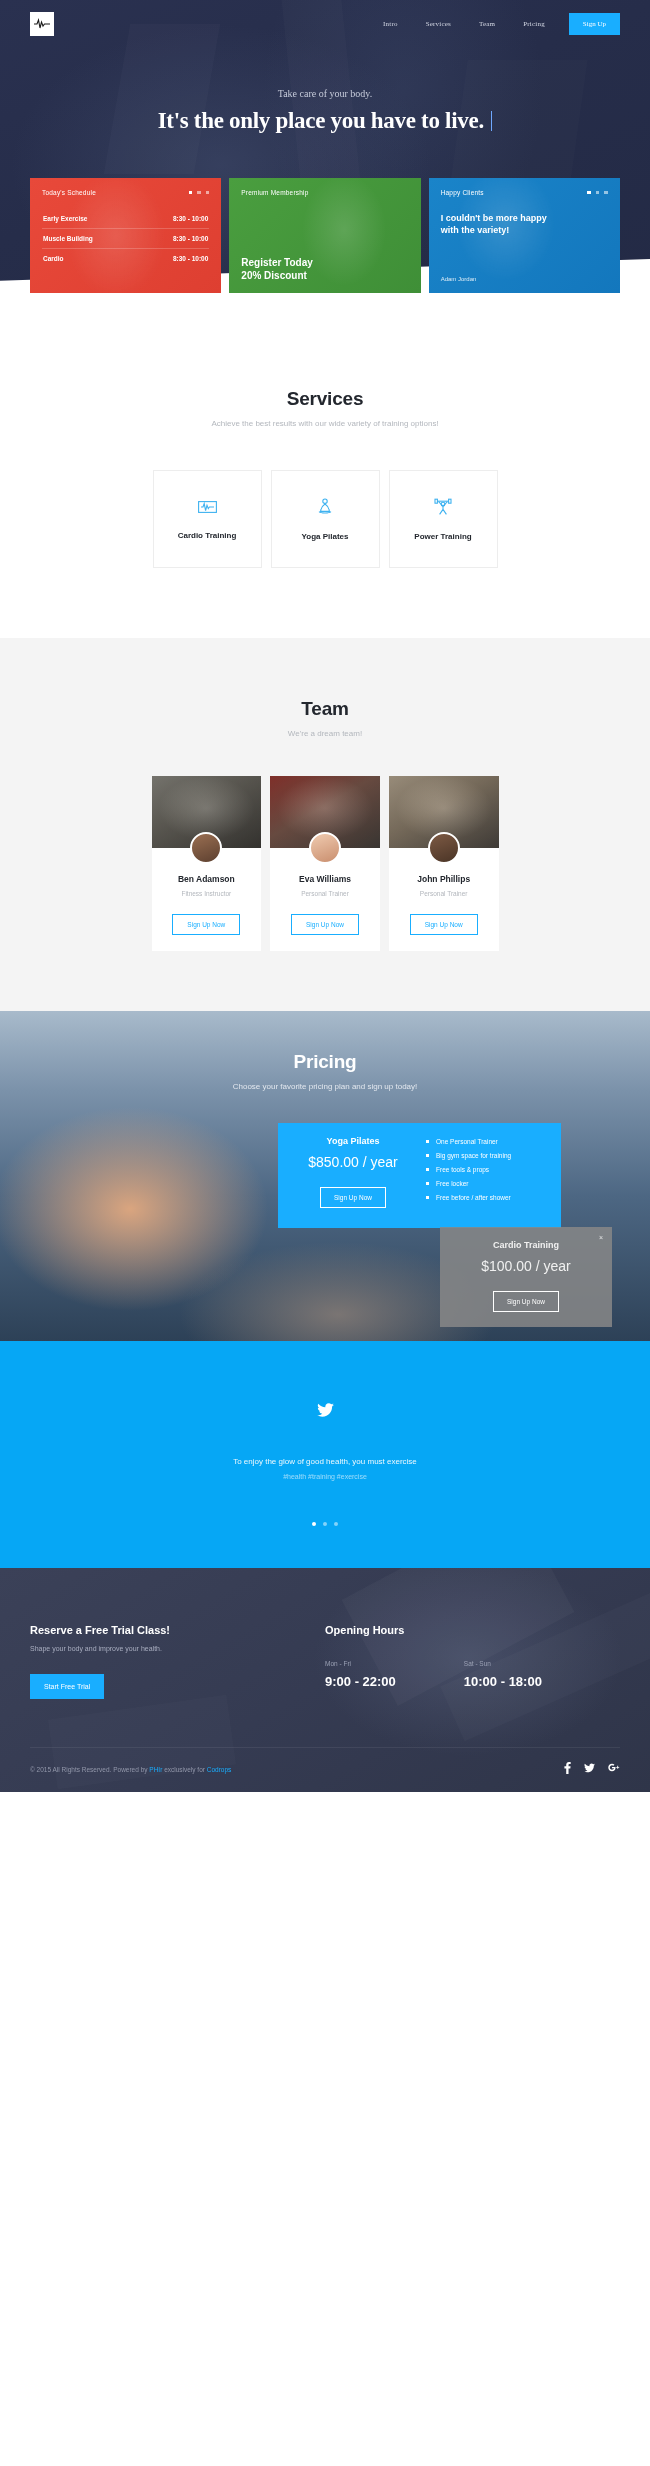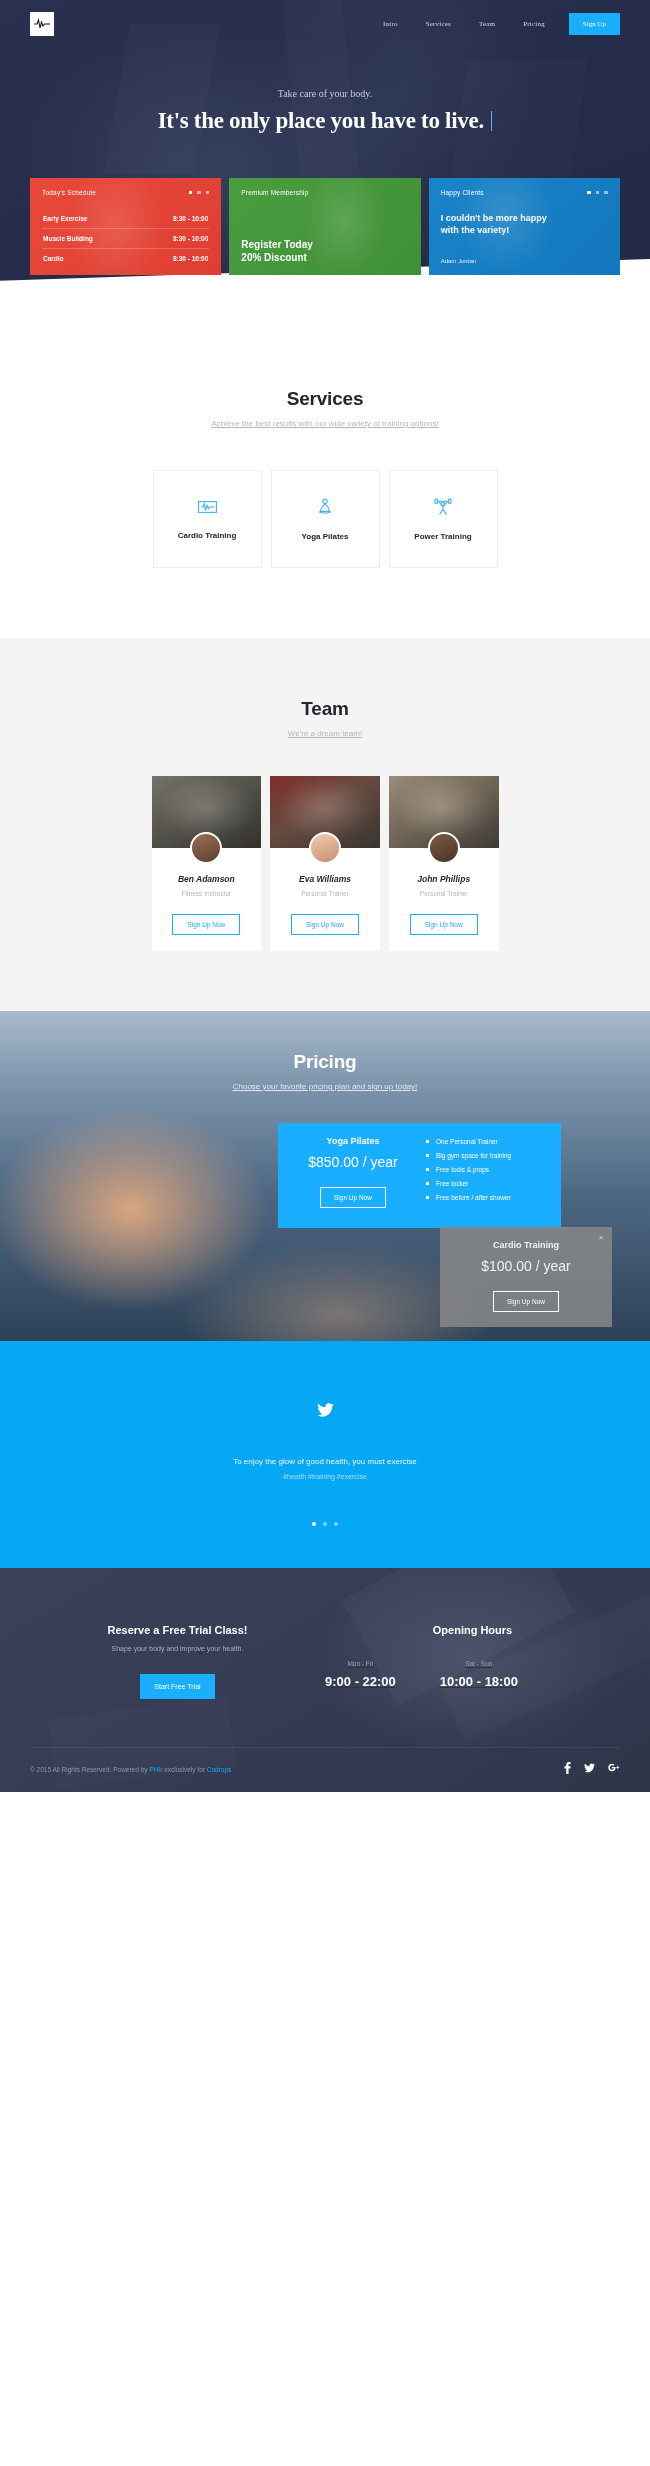--- a/index.html
+++ b/index.html
@@ -67,21 +67,21 @@
     clip-path:polygon(0 52%,100% 0,100% 100%,0 100%);
     z-index:3;
   }
 
   
   .promos{
     position:absolute;top:178px;left:30px;width:590px;
     display:flex;gap:8px;z-index:6;
   }
   .promo{
-    flex:1;height:97px;position:relative;overflow:hidden;
+    flex:1;height:115px;position:relative;overflow:hidden;
     padding:11px 12px;color:#fff;justify-content:center;
   }
   .promo-head{display:flex;align-items:center;font-size:6.5px;letter-spacing:.2px;}
   .promo-dots{margin-left:auto;display:flex;gap:5px;align-items:center;}
   .pd{width:3.5px;height:3.5px;background:rgba(255,255,255,.55);}
   .pd.on{background:#fff;}
   .promo-red{
     background:
       radial-gradient(ellipse 70px 90px at 45% 50%, rgba(255,255,255,.13), rgba(0,0,0,0) 70%),
       linear-gradient(135deg,#e8493a,#de3f31);
@@ -105,21 +105,21 @@
       radial-gradient(ellipse 70px 80px at 40% 40%, rgba(255,255,255,.13), rgba(0,0,0,0) 70%),
       linear-gradient(135deg,#1a84c9,#1377bd);
     display:flex;flex-direction:column;
   }
   .quote-txt{margin-top:16px;font-size:9px;font-weight:bold;line-height:1.35;}
   .quote-by{margin-top:auto;font-size:6px;color:rgba(255,255,255,.85);}
 
   
   .services{background:#fff;padding:88px 0 70px;text-align:center;}
   .sec-title{font-size:19px;font-weight:bold;color:#23272e;letter-spacing:-.2px;}
-  .sec-sub{font-size:8px;color:#b3b7bd;margin-top:9px;text-decoration:underline;}
+  .sec-sub{font-size:8px;color:#b3b7bd;margin-top:9px;}
   .svc-row{
     margin:42px auto 0;width:345px;
     display:flex;gap:9px;
   }
   .svc-card{
     flex:1;border:1px solid #ededed;background:#fff;
     height:98px;display:flex;flex-direction:column;
     align-items:center;justify-content:center;gap:16px;cursor:pointer;
   }
   .svc-icon svg{display:block;}
@@ -138,21 +138,21 @@
     background:radial-gradient(ellipse 60px 40px at 50% 45%, rgba(255,255,255,.12), rgba(0,0,0,.18) 80%);
   }
   .avatar{
     position:absolute;left:50%;transform:translateX(-50%);
     top:56px;width:32px;height:32px;border-radius:50%;
     border:2px solid #fff;overflow:hidden;z-index:2;
   }
   .av1{background:linear-gradient(160deg,#9a6f52,#5d4030);}
   .av2{background:linear-gradient(160deg,#f0cbb0,#c98e6e);}
   .av3{background:linear-gradient(160deg,#7d5a44,#4a3426);}
-  .team-name{margin-top:26px;font-size:8.5px;font-weight:bold;color:#23272e;font-style:italic;}
+  .team-name{margin-top:26px;font-size:8.5px;font-weight:bold;color:#23272e;}
   .team-role{margin-top:6px;font-size:6.5px;color:#b3b7bd;}
   .btn-outline{
     display:inline-block;margin-top:17px;
     border:1px solid #19aeff;color:#19aeff;
     font-size:6.5px;padding:6px 14px;background:transparent;cursor:pointer;
   }
 
   
   .pricing{
     position:relative;height:330px;overflow:hidden;
@@ -209,29 +209,29 @@
   .footer{
     position:relative;padding:56px 30px 0;overflow:hidden;
     background:
       radial-gradient(ellipse 220px 140px at 72% 40%, rgba(110,120,150,.32), rgba(0,0,0,0) 70%),
       linear-gradient(150deg,#3b4158 0%,#353b52 50%,#2f3549 100%);
   }
   .footer-streak{position:absolute;background:rgba(255,255,255,.03);}
   .f1{left:55%;top:-10%;width:200px;height:120px;transform:rotate(-28deg);}
   .f2{left:68%;top:30%;width:240px;height:60px;transform:rotate(-24deg);background:rgba(255,255,255,.022);}
   .f3{left:8%;top:62%;width:180px;height:70px;transform:rotate(-8deg);background:rgba(255,255,255,.018);}
-  .footer-cols{position:relative;z-index:3;display:flex;padding-bottom:48px;text-align:center;}
+  .footer-cols{position:relative;z-index:3;display:flex;padding-bottom:48px;}
   .fcol{flex:1;}
   .f-title{color:#fff;font-size:11px;font-weight:bold;}
   .f-sub{color:#a9aec0;font-size:7px;margin-top:9px;}
   .btn-primary{
     display:inline-block;margin-top:22px;background:#19aeff;color:#fff;
     font-size:7px;padding:9px 14px;cursor:pointer;border:none;
   }
-  .hours-row{display:flex;gap:44px;margin-top:24px;text-decoration:underline;}
+  .hours-row{display:flex;gap:68px;margin-top:24px;}
   .hour-lbl{color:#9aa0b4;font-size:6.5px;}
   .hour-val{color:#fff;font-size:13px;font-weight:bold;margin-top:7px;}
   .footer-bar{
     position:relative;z-index:3;
     border-top:1px solid rgba(255,255,255,.07);
     display:flex;align-items:center;padding:14px 0 16px;
   }
   .copy{color:#9297aa;font-size:6.5px;}
   .copy a{color:#19aeff;text-decoration:none;cursor:pointer;}
   .socials{margin-left:auto;display:flex;gap:13px;align-items:center;}

